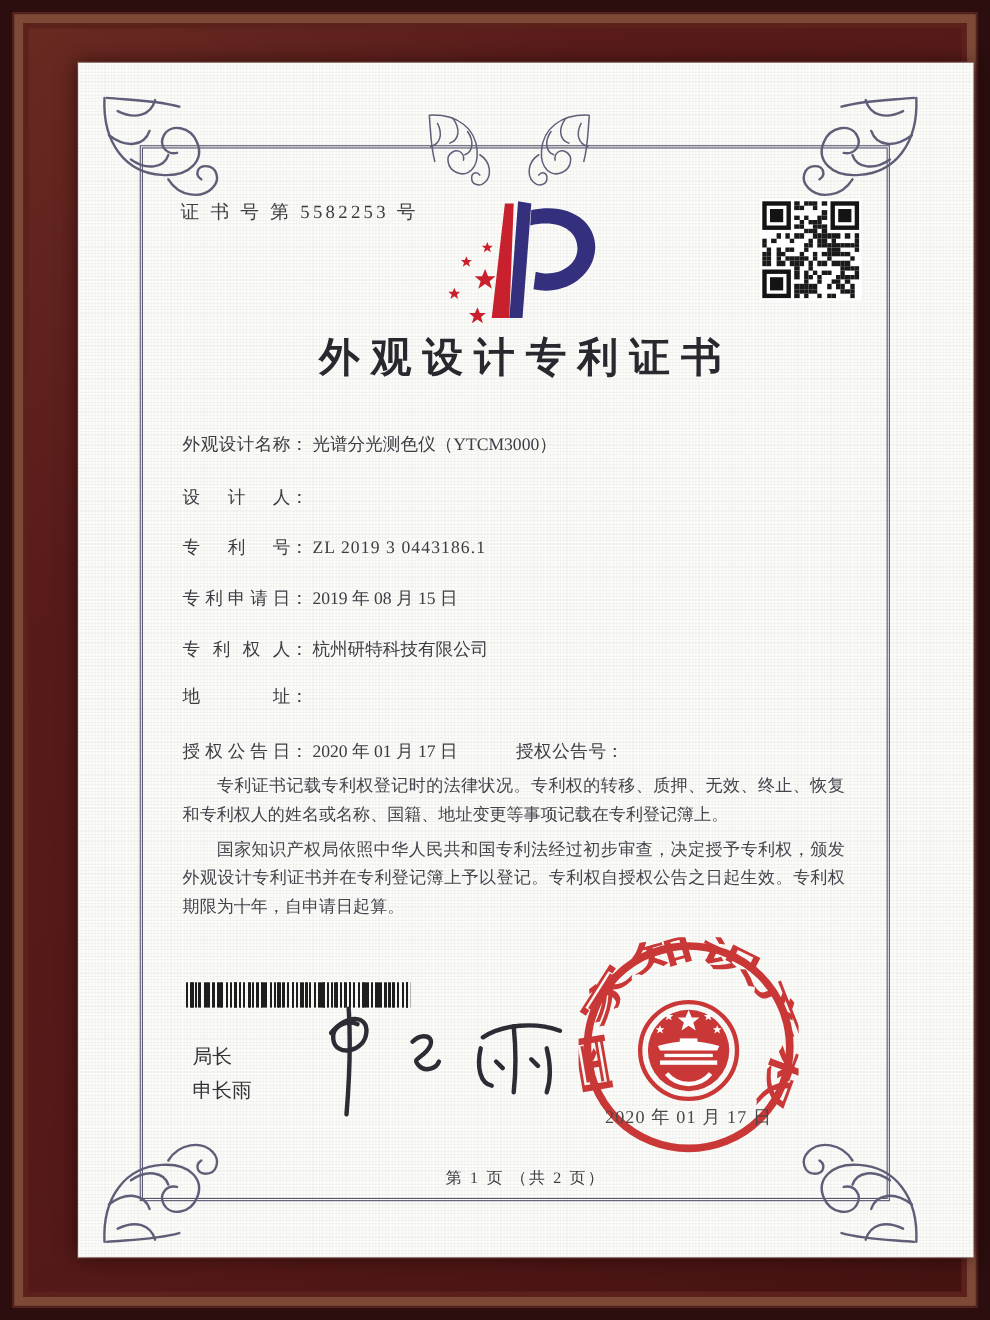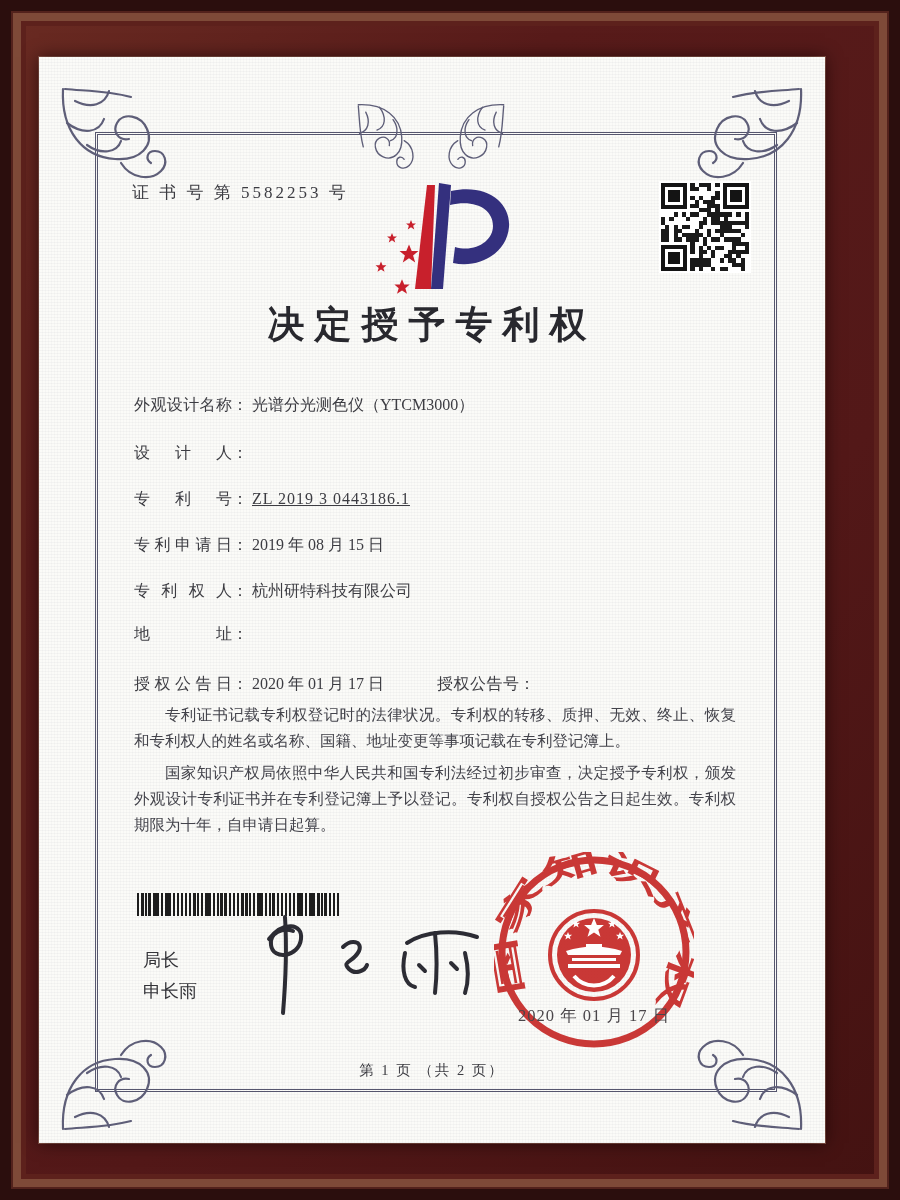--- a/index.html
+++ b/index.html
@@ -3,26 +3,26 @@
 <meta charset="utf-8">
 <style>
   html,body{margin:0;padding:0;background:#1d0808;}
   .page{position:relative;width:900px;height:1200px;overflow:hidden;
         font-family:"Liberation Serif","DejaVu Serif",serif;
         background:linear-gradient(135deg,#6a2b22 0%,#581b1a 28%,#531818 62%,#431211 100%);
         box-shadow:inset 0 0 0 11px #2b0e0d,
                    inset 0 0 0 13px #53221c,
                    inset 0 0 0 21px #7e4a38,
                    inset 0 0 0 26px #5d211c;}
-  .paper{position:absolute;left:39px;top:57px;width:786px;height:1086px;
+  .paper{position:absolute;left:71px;top:57px;width:786px;height:1086px;
          background-color:#fbfbf8;
          background-image:
            repeating-linear-gradient(0deg,rgba(110,110,130,.05) 0 1px,transparent 1px 3px),
            repeating-linear-gradient(90deg,rgba(110,110,130,.04) 0 1px,transparent 1px 3px);
-         box-shadow:0 0 16px rgba(15,3,3,.65), 0 0 0 1px #8a564a;}
+         box-shadow:0 0 16px rgba(15,3,3,.65), 0 0 0 1px #8a564a;padding-left:28px;}
   .inner-border{position:absolute;left:56px;top:75px;width:676px;height:954px;
                 border:3px double #56566e;}
   .ornament{position:absolute;pointer-events:none;}
   .ornament svg{display:block;}
   .cert-number{position:absolute;left:93px;top:124px;font-size:17px;color:#3c3c42;
                letter-spacing:3px;}
   .logo{position:absolute;left:326px;top:114px;width:150px;height:128px;}
   .qr{position:absolute;left:620px;top:124px;width:92px;height:92px;background:#fff;}
   .qr-cells{position:absolute;inset:2px;display:grid;
             grid-template-columns:repeat(21,1fr);grid-template-rows:repeat(21,1fr);}
@@ -30,21 +30,21 @@
   .finder{position:absolute;width:26px;height:26px;border:4px solid #141414;box-sizing:border-box;background:#fff;}
   .finder::after{content:"";position:absolute;inset:3px;background:#141414;}
   .finder.tl{left:2px;top:2px;} .finder.tr{right:2px;top:2px;} .finder.bl{left:2px;bottom:2px;}
   .title{position:absolute;left:0;top:243px;width:100%;text-align:center;
          font-size:37px;font-weight:bold;color:#28282e;letter-spacing:10px;}
   .fields{position:absolute;left:95px;top:0;width:610px;font-size:16px;color:#3c3c42;}
   .field-row{position:absolute;left:0;display:flex;line-height:24px;}
   .field-row .lbl{display:inline-block;width:98px;text-align:justify;text-align-last:justify;flex:none;}
   .field-row .colon{flex:none;margin-right:4px;}
   .field-row .val{width:462px;}
-  .field-row .val.mono{letter-spacing:1px;text-decoration:underline;}
+  .field-row .val.mono{letter-spacing:1px;}
   .grp2{position:absolute;left:303px;top:0;display:flex;line-height:24px;}
   .grp2 .lbl{display:inline-block;width:82px;flex:none;}
   .paragraphs{position:absolute;left:95px;top:645px;width:602px;font-size:15.5px;
               line-height:26px;color:#43434b;}
   .paragraphs p{margin:0 0 6px 0;text-indent:2em;text-align:justify;}
   .barcode{position:absolute;left:98px;top:836px;width:204px;height:23px;
            background-image:
              repeating-linear-gradient(90deg,#1d1d1d 0 2px,transparent 2px 4px),
              repeating-linear-gradient(90deg,transparent 0 5px,#1d1d1d 5px 7px,transparent 7px 13px),
              repeating-linear-gradient(90deg,transparent 0 11px,#1d1d1d 11px 12px,transparent 12px 19px);}
@@ -566,21 +566,21 @@
           <div style="background: transparent;"></div>
           <div style="background: transparent;"></div>
           <div></div>
           <div style="background: transparent;"></div>
         </div>
       <div class="finder tl"></div>
       <div class="finder tr"></div>
       <div class="finder bl"></div>
     </div>
 
-    <div class="title">决定授予专利权</div>
+    <div class="title">外观设计专利证书</div>
 
     <div class="fields">
       <div class="field-row" style="top:336px">
         <span class="lbl">外观设计名称</span>
           <span class="colon">：</span>
           <span class="val">光谱分光测色仪（YTCM3000）</span>
       </div>
       <div class="field-row" style="top:384px">
         <span class="lbl">设计人</span>
           <span class="colon">：</span>

